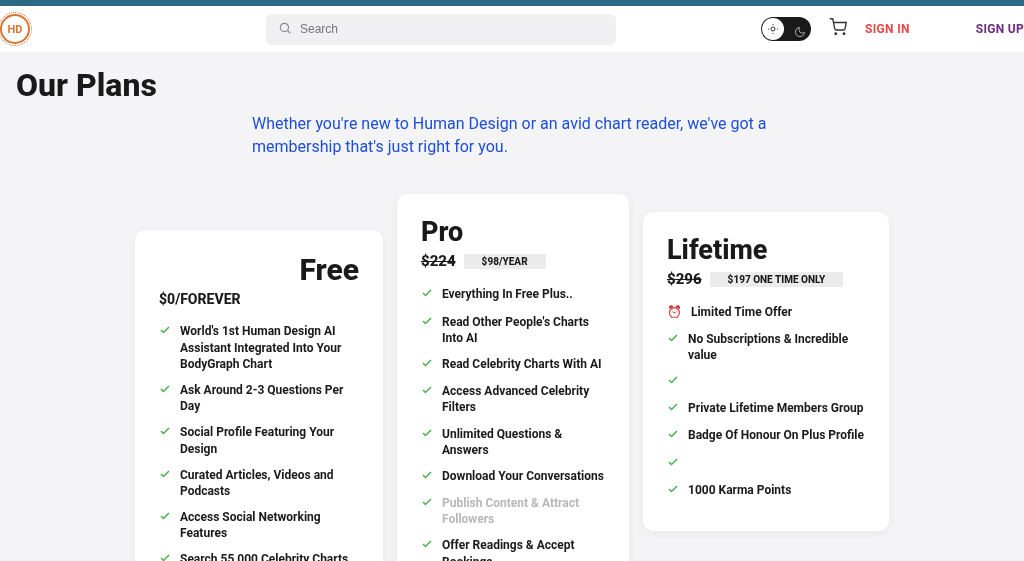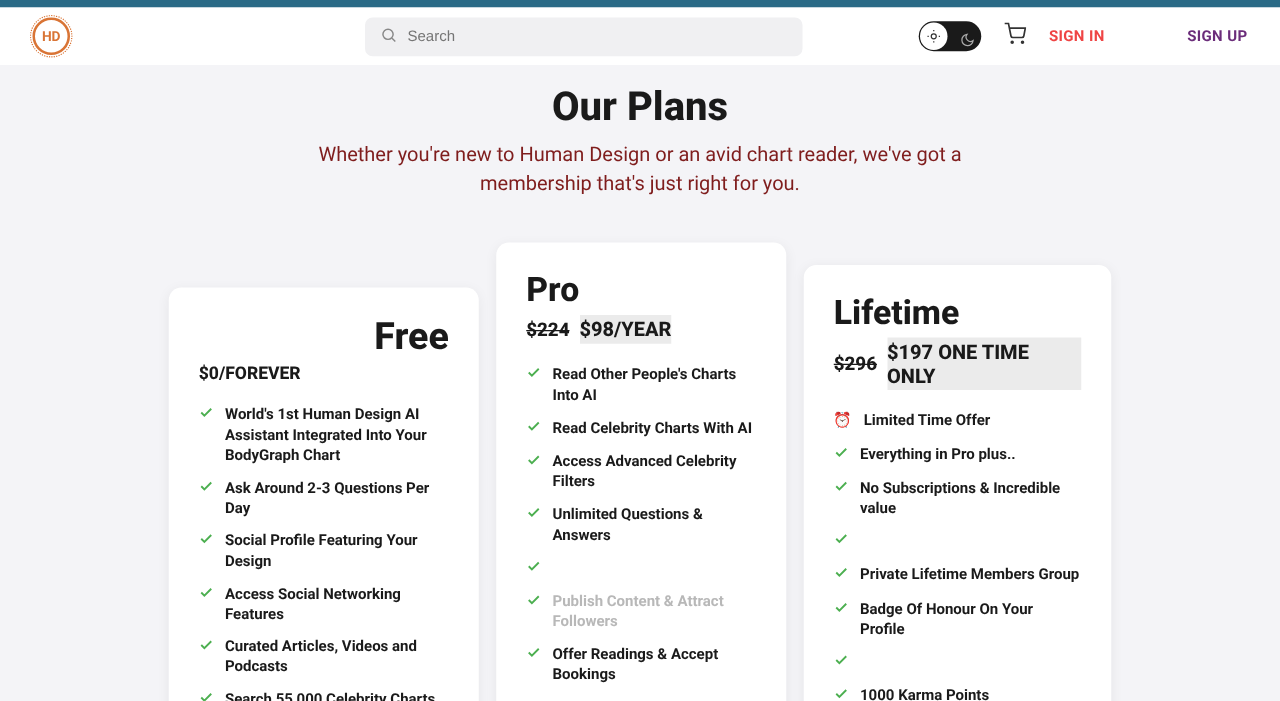--- a/index.html
+++ b/index.html
@@ -10,21 +10,21 @@
     width: 1024px;
     height: 561px;
     overflow: hidden;
   }
   .topbar-strip { height: 6px; background: #2a6a86; }
   .header {
     background: #fff;
     height: 46px;
     display: flex;
     align-items: center;
-    padding: 0 26px;
+    padding: 0 0;
     gap: 16px;
   }
   .logo {
     width: 30px; height: 30px;
     border: 2px solid #d97435;
     border-radius: 50%;
     display: flex; align-items: center; justify-content: center;
     color: #d97435; font-size: 11px; font-weight: 700;
     position: relative;
   }
@@ -56,40 +56,40 @@
     position: absolute; left: 1px;
     display: flex; align-items: center; justify-content: center;
   }
   .theme-toggle .moon-side {
     position: absolute; right: 5px; width: 12px; height: 12px;
   }
   .cart-icon svg { width: 18px; height: 18px; stroke: #333; fill: none; stroke-width: 1.8; }
   .signin { font-size: 12px; font-weight: 700; color: #ef4444; letter-spacing: .3px; cursor: pointer; }
   .signup { font-size: 12px; font-weight: 700; color: #6b2d7a; letter-spacing: .3px; cursor: pointer; margin-left: 48px; }
 
-  .hero { text-align: center; padding: 14px 4px 36px; }
+  .hero { padding: 14px 16px 36px; }
   .hero h1 { font-size: 32px; font-weight: 800; margin-bottom: 8px; }
-  .hero p { font-size: 16px; color: #7f1d1d; line-height: 1.45; max-width: 520px; margin: 0 auto; }
+  .hero p { font-size: 16px; color: #1d4ed8; line-height: 1.45; max-width: 520px; margin: 0 auto; }
 
   .plans-row {
     display: flex; justify-content: center; gap: 14px; align-items: flex-start;
   }
   .card {
     background: #fff; border-radius: 10px; box-shadow: 0 2px 10px rgba(0,0,0,.06);
     padding: 22px 24px; width: 248px;
   }
   .card.free { margin-top: 36px; }
   .card.pro { width: 232px; }
   .card.lifetime { margin-top: 18px; width: 246px; }
   .plan-name { font-size: 27px; font-weight: 800; margin-bottom: 4px; }
   .card.free .plan-name { font-size: 30px; text-align: right; }
   .card.lifetime .plan-name { font-size: 27px; }
   .price-line { display: flex; align-items: center; gap: 8px; margin-bottom: 16px; }
   .old-price { text-decoration: line-through; font-weight: 800; font-size: 15px; color: #1a1a1a; text-align: right; }
-  .new-price { background: #ebebeb; padding: 2px 0; font-size: 16px; font-weight: 800; }
+  .new-price { background: #ebebeb; padding: 2px 18px; font-size: 10px; font-weight: 800; }
   .sub-price { font-size: 14px; font-weight: 800; margin-bottom: 16px; }
   .feat { display: flex; align-items: flex-start; gap: 9px; margin-bottom: 10px; font-size: 12px; font-weight: 700; line-height: 1.35; }
   .feat .chk { color: #4caf50; flex-shrink: 0; margin-top: 1px; }
   .feat .chk svg { width: 12px; height: 12px; stroke: #4caf50; stroke-width: 3; fill: none; }
   .feat.muted .txt { color: #b8b8b8; }
   .feat .clock { font-size: 12px; flex-shrink: 0; }
 </style>
 </head>
 <body>
 
@@ -161,27 +161,27 @@
         <div class="feat">
           <span class="chk"><svg viewBox="0 0 24 24">
               <polyline points="20 6 9 17 4 12"></polyline>
             </svg></span>
           <span class="txt">Social Profile Featuring Your Design</span>
         </div>
         <div class="feat">
           <span class="chk"><svg viewBox="0 0 24 24">
               <polyline points="20 6 9 17 4 12"></polyline>
             </svg></span>
+          <span class="txt">Curated Articles, Videos and Podcasts</span>
+        </div>
+        <div class="feat">
+          <span class="chk"><svg viewBox="0 0 24 24">
+              <polyline points="20 6 9 17 4 12"></polyline>
+            </svg></span>
           <span class="txt">Access Social Networking Features</span>
-        </div>
-        <div class="feat">
-          <span class="chk"><svg viewBox="0 0 24 24">
-              <polyline points="20 6 9 17 4 12"></polyline>
-            </svg></span>
-          <span class="txt">Curated Articles, Videos and Podcasts</span>
         </div>
         <div class="feat">
           <span class="chk"><svg viewBox="0 0 24 24">
               <polyline points="20 6 9 17 4 12"></polyline>
             </svg></span>
           <span class="txt">Search 55,000 Celebrity Charts</span>
         </div>
       </div>
 
   </div>
@@ -190,20 +190,26 @@
     <div class="plan-name">Pro</div>
     <div class="price-line">
       <span class="old-price">$224</span>
       <span class="new-price">$98/YEAR</span>
     </div>
     <div id="pro-feats">
         <div class="feat">
           <span class="chk"><svg viewBox="0 0 24 24">
               <polyline points="20 6 9 17 4 12"></polyline>
             </svg></span>
+          <span class="txt">Everything In Free Plus..</span>
+        </div>
+        <div class="feat">
+          <span class="chk"><svg viewBox="0 0 24 24">
+              <polyline points="20 6 9 17 4 12"></polyline>
+            </svg></span>
           <span class="txt">Read Other People's Charts Into AI</span>
         </div>
         <div class="feat">
           <span class="chk"><svg viewBox="0 0 24 24">
               <polyline points="20 6 9 17 4 12"></polyline>
             </svg></span>
           <span class="txt">Read Celebrity Charts With AI</span>
         </div>
         <div class="feat">
           <span class="chk"><svg viewBox="0 0 24 24">
@@ -214,20 +220,21 @@
         <div class="feat">
           <span class="chk"><svg viewBox="0 0 24 24">
               <polyline points="20 6 9 17 4 12"></polyline>
             </svg></span>
           <span class="txt">Unlimited Questions &amp; Answers</span>
         </div>
         <div class="feat">
           <span class="chk"><svg viewBox="0 0 24 24">
               <polyline points="20 6 9 17 4 12"></polyline>
             </svg></span>
+          <span class="txt">Download Your Conversations</span>
         </div>
         <div class="feat muted">
           <span class="chk"><svg viewBox="0 0 24 24">
               <polyline points="20 6 9 17 4 12"></polyline>
             </svg></span>
           <span class="txt">Publish Content &amp; Attract Followers</span>
         </div>
         <div class="feat">
           <span class="chk"><svg viewBox="0 0 24 24">
               <polyline points="20 6 9 17 4 12"></polyline>
@@ -246,44 +253,38 @@
     </div>
     <div class="feat">
       <span class="clock">⏰</span>
       <span class="txt">Limited Time Offer</span>
     </div>
     <div id="lifetime-feats">
         <div class="feat">
           <span class="chk"><svg viewBox="0 0 24 24">
               <polyline points="20 6 9 17 4 12"></polyline>
             </svg></span>
-          <span class="txt">Everything in Pro plus..</span>
-        </div>
-        <div class="feat">
-          <span class="chk"><svg viewBox="0 0 24 24">
-              <polyline points="20 6 9 17 4 12"></polyline>
-            </svg></span>
           <span class="txt">No Subscriptions &amp; Incredible value</span>
         </div>
         <div class="feat">
           <span class="chk"><svg viewBox="0 0 24 24">
               <polyline points="20 6 9 17 4 12"></polyline>
             </svg></span>
         </div>
         <div class="feat">
           <span class="chk"><svg viewBox="0 0 24 24">
               <polyline points="20 6 9 17 4 12"></polyline>
             </svg></span>
           <span class="txt">Private Lifetime Members Group</span>
         </div>
         <div class="feat">
           <span class="chk"><svg viewBox="0 0 24 24">
               <polyline points="20 6 9 17 4 12"></polyline>
             </svg></span>
-          <span class="txt">Badge Of Honour On Your Profile</span>
+          <span class="txt">Badge Of Honour On Plus Profile</span>
         </div>
         <div class="feat">
           <span class="chk"><svg viewBox="0 0 24 24">
               <polyline points="20 6 9 17 4 12"></polyline>
             </svg></span>
         </div>
         <div class="feat">
           <span class="chk"><svg viewBox="0 0 24 24">
               <polyline points="20 6 9 17 4 12"></polyline>
             </svg></span>

